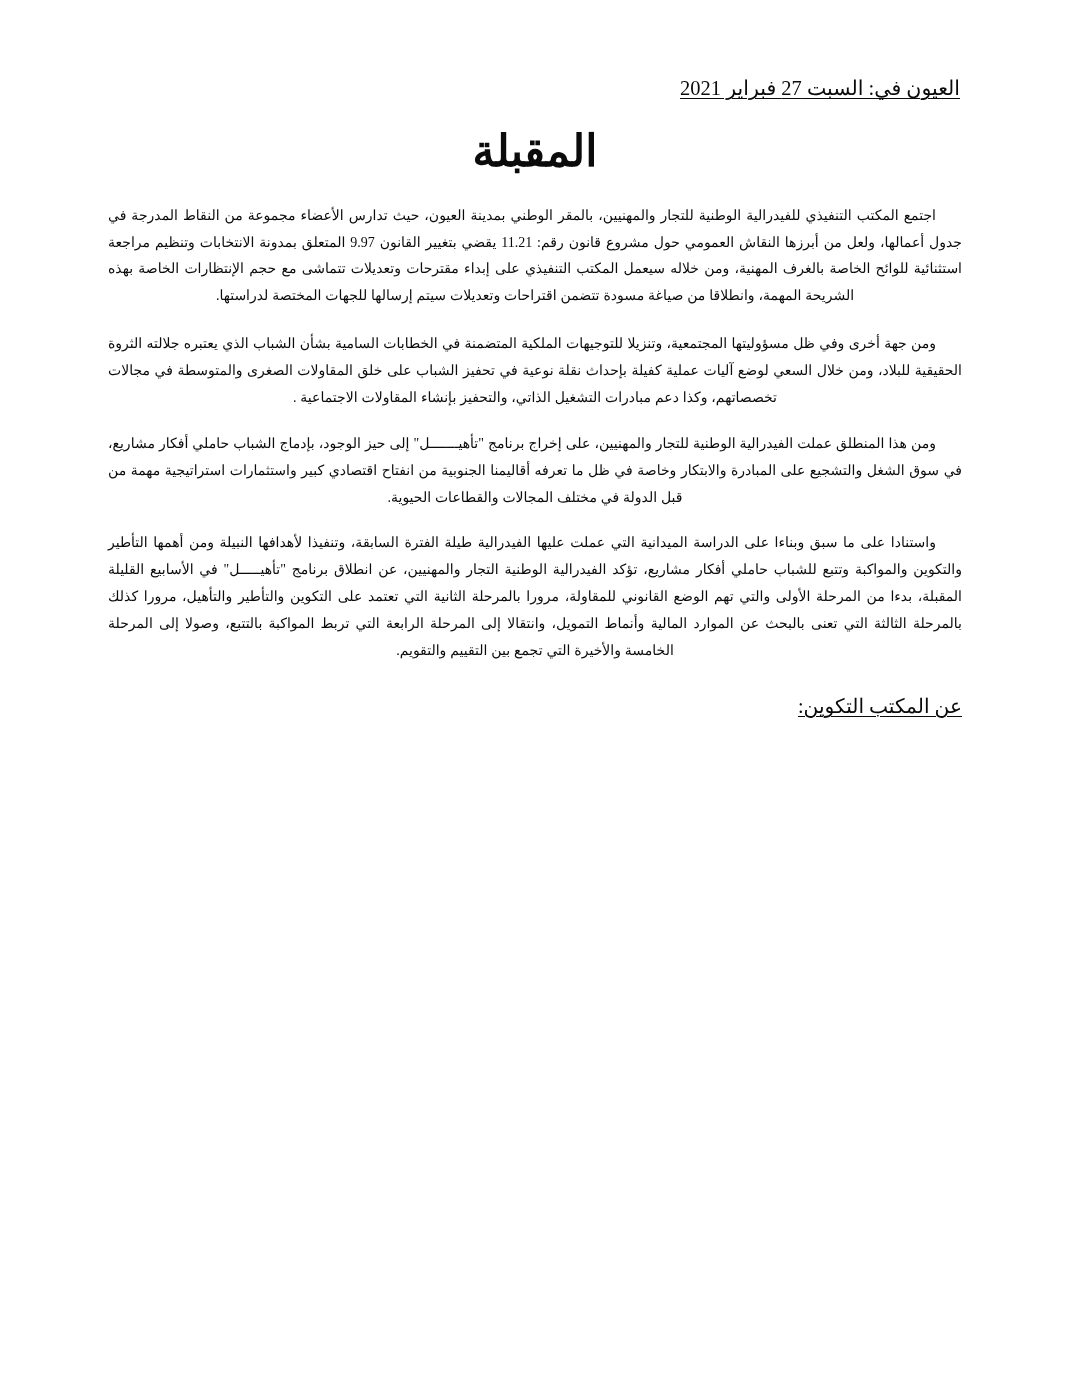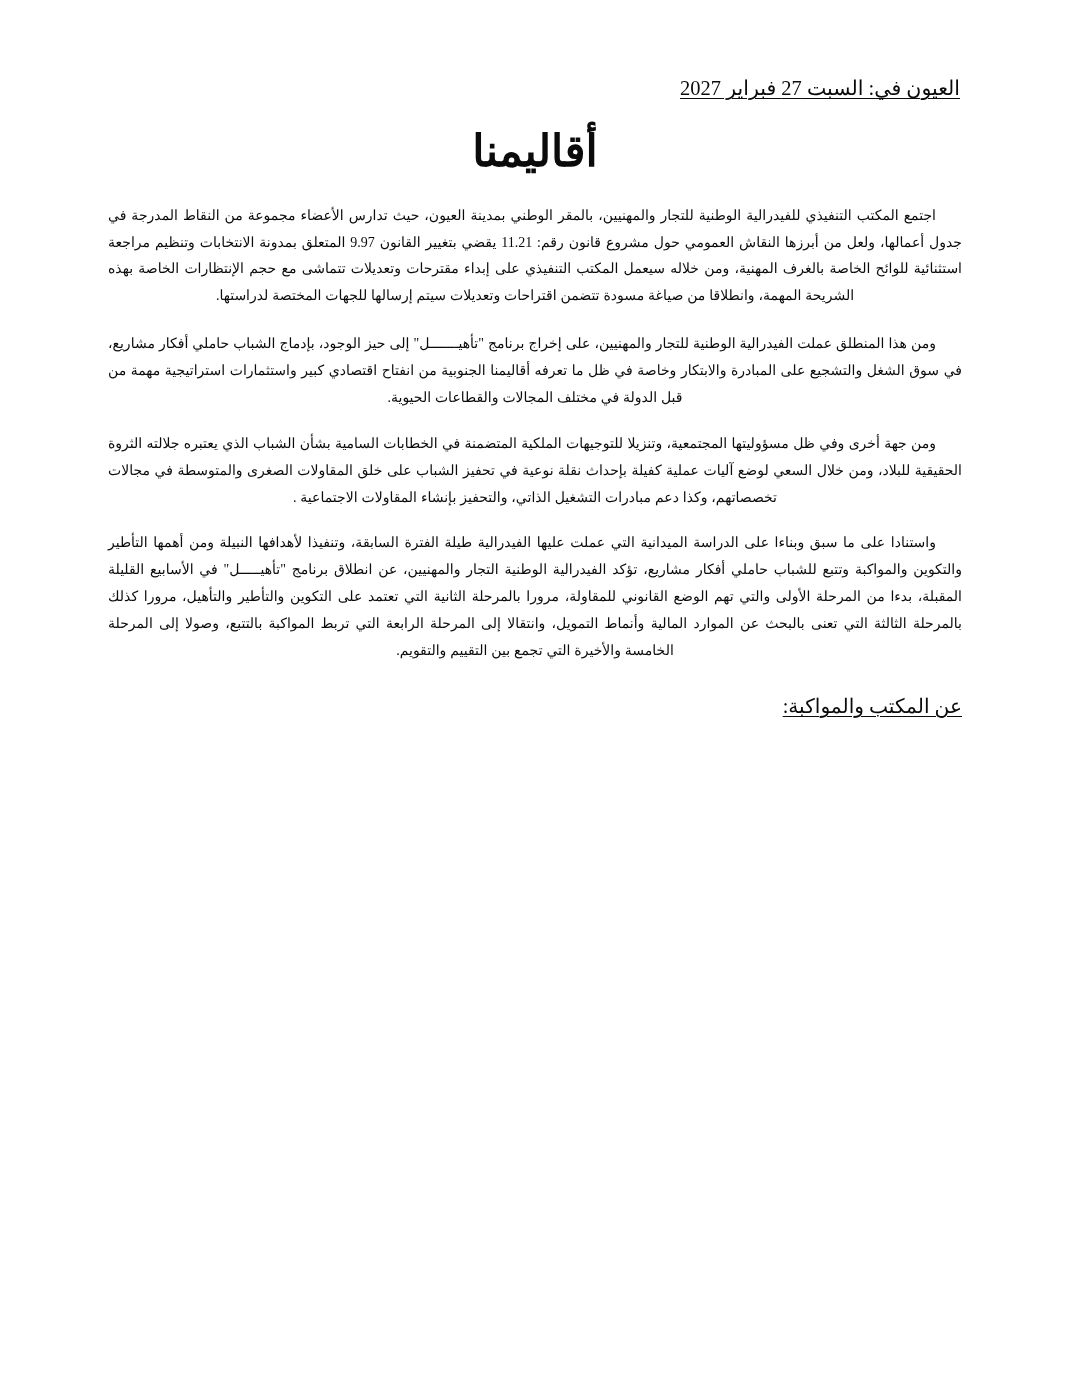--- a/index.html
+++ b/index.html
@@ -69,30 +69,30 @@
     text-underline-offset: 3px;
     text-decoration-thickness: 1px;
   }
 </style>
 </head>
 <body>
 
 <div class="page">
 
   <div class="dateline">
-    <span class="underlined">العيون في: السبت 27 فبراير 2027</span>
+    <span class="underlined">العيون في: السبت 27 فبراير 2021</span>
   </div>
 
-  <h1 class="doc-title">أقاليمنا</h1>
+  <h1 class="doc-title">المقبلة</h1>
 
   <p class="para first-block">اجتمع المكتب التنفيذي للفيدرالية الوطنية للتجار والمهنيين، بالمقر الوطني بمدينة العيون، حيث تدارس الأعضاء مجموعة من النقاط المدرجة في جدول أعمالها، ولعل من أبرزها النقاش العمومي حول مشروع قانون رقم: 11.21 يقضي بتغيير القانون 9.97 المتعلق بمدونة الانتخابات وتنظيم مراجعة استثنائية للوائح الخاصة بالغرف المهنية، ومن خلاله سيعمل المكتب التنفيذي على إبداء مقترحات وتعديلات تتماشى مع حجم الإنتظارات الخاصة بهذه الشريحة المهمة، وانطلاقا من صياغة مسودة تتضمن اقتراحات وتعديلات سيتم إرسالها للجهات المختصة لدراستها.</p>
 
+  <p class="para">ومن جهة أخرى وفي ظل مسؤوليتها المجتمعية، وتنزيلا للتوجيهات الملكية المتضمنة في الخطابات السامية بشأن الشباب الذي يعتبره جلالته الثروة الحقيقية للبلاد، ومن خلال السعي لوضع آليات عملية كفيلة بإحداث نقلة نوعية في تحفيز الشباب على خلق المقاولات الصغرى والمتوسطة في مجالات تخصصاتهم، وكذا دعم مبادرات التشغيل الذاتي، والتحفيز بإنشاء المقاولات الاجتماعية .</p>
+
   <p class="para">ومن هذا المنطلق عملت الفيدرالية الوطنية للتجار والمهنيين، على إخراج برنامج "تأهيـــــــل" إلى حيز الوجود، بإدماج الشباب حاملي أفكار مشاريع، في سوق الشغل والتشجيع على المبادرة والابتكار وخاصة في ظل ما تعرفه أقاليمنا الجنوبية من انفتاح اقتصادي كبير واستثمارات استراتيجية مهمة من قبل الدولة في مختلف المجالات والقطاعات الحيوية.</p>
-
-  <p class="para">ومن جهة أخرى وفي ظل مسؤوليتها المجتمعية، وتنزيلا للتوجيهات الملكية المتضمنة في الخطابات السامية بشأن الشباب الذي يعتبره جلالته الثروة الحقيقية للبلاد، ومن خلال السعي لوضع آليات عملية كفيلة بإحداث نقلة نوعية في تحفيز الشباب على خلق المقاولات الصغرى والمتوسطة في مجالات تخصصاتهم، وكذا دعم مبادرات التشغيل الذاتي، والتحفيز بإنشاء المقاولات الاجتماعية .</p>
 
   <p class="para">واستنادا على ما سبق وبناءا على الدراسة الميدانية التي عملت عليها الفيدرالية طيلة الفترة السابقة، وتنفيذا لأهدافها النبيلة ومن أهمها التأطير والتكوين والمواكبة وتتبع للشباب حاملي أفكار مشاريع، تؤكد الفيدرالية الوطنية التجار والمهنيين، عن انطلاق برنامج "تأهيـــــل" في الأسابيع القليلة المقبلة، بدءا من المرحلة الأولى والتي تهم الوضع القانوني للمقاولة، مرورا بالمرحلة الثانية التي تعتمد على التكوين والتأطير والتأهيل، مرورا كذلك بالمرحلة الثالثة التي تعنى بالبحث عن الموارد المالية وأنماط التمويل، وانتقالا إلى المرحلة الرابعة التي تربط المواكبة بالتتبع، وصولا إلى المرحلة الخامسة والأخيرة التي تجمع بين التقييم والتقويم.</p>
 
   <div class="signoff">
-    <span>عن المكتب والمواكبة:</span>
+    <span>عن المكتب التكوين:</span>
   </div>
 
 </div>
 
 </body></html>

